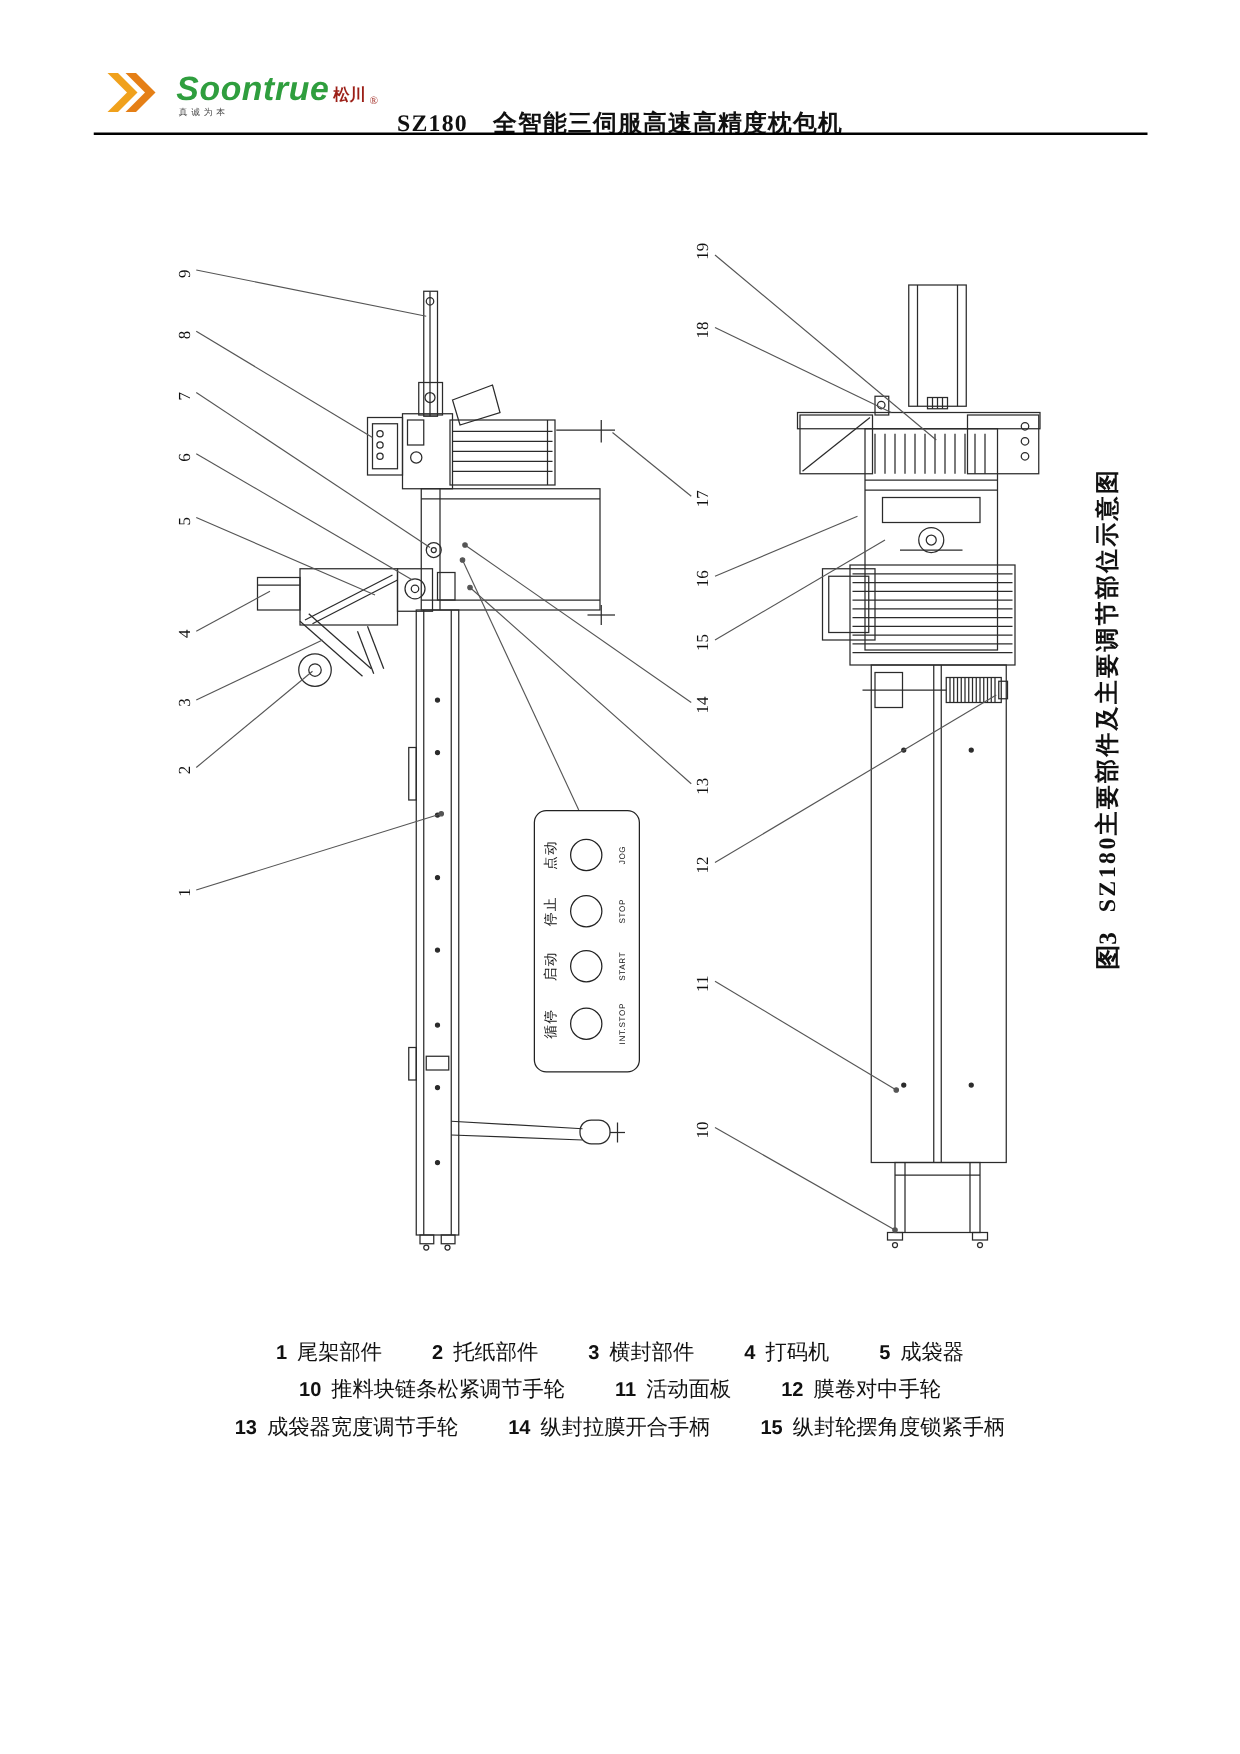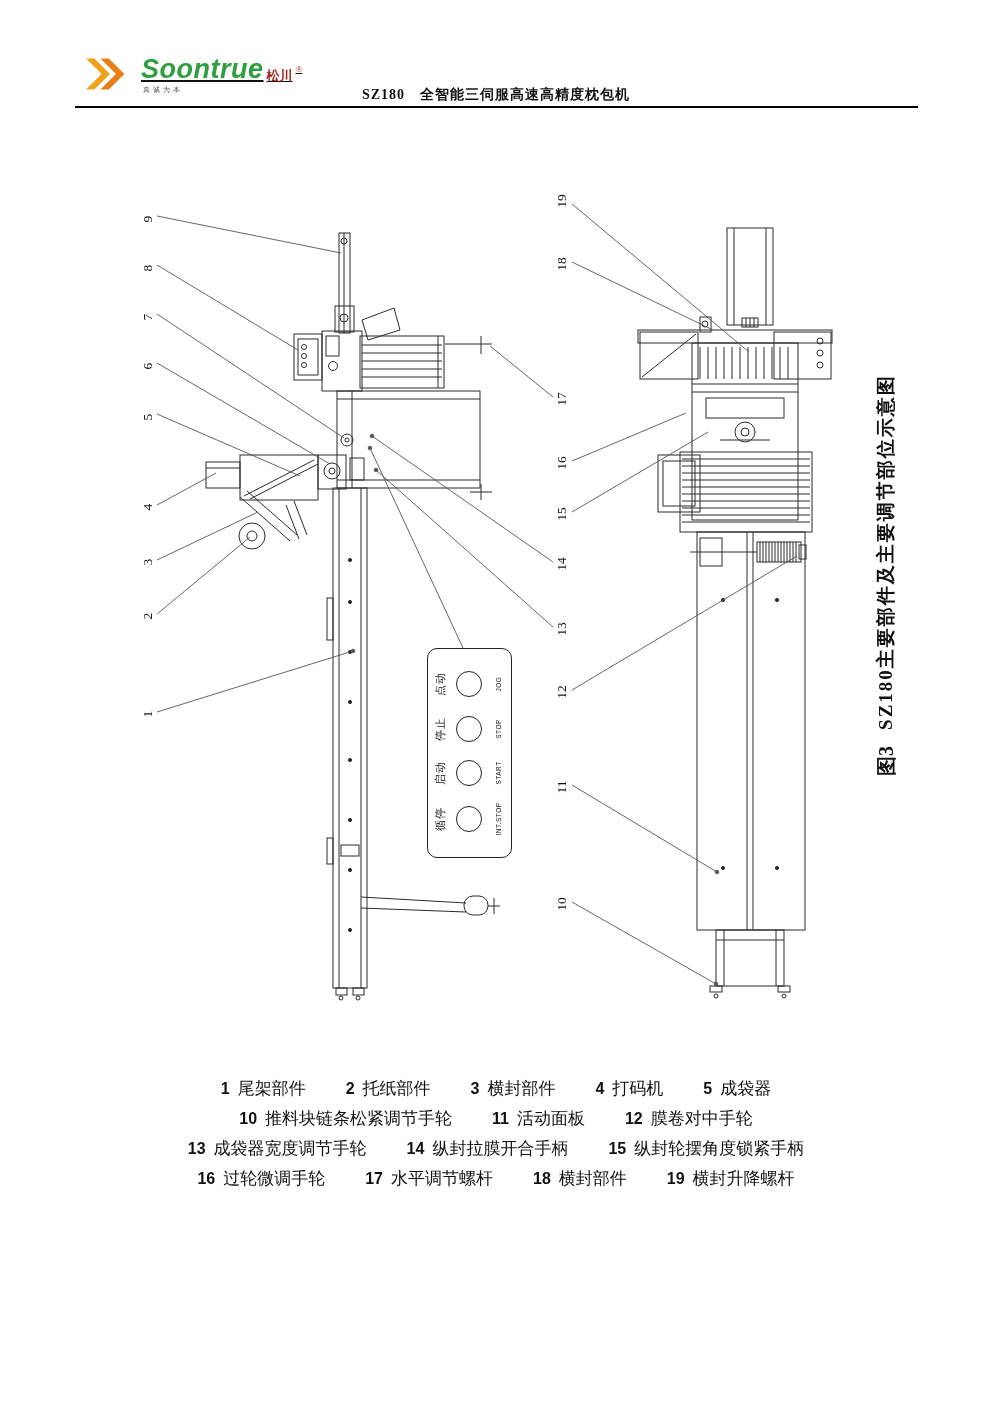--- a/index.html
+++ b/index.html
@@ -7,28 +7,28 @@
     width:992px;height:1403px;background:#ffffff;position:relative;
     font-family:"Liberation Serif","DejaVu Serif",serif;color:#111;
     -webkit-font-smoothing:antialiased;
   }
   .page{position:absolute;inset:0;background:#fff;overflow:hidden;}
 
   
   .logo{position:absolute;left:85px;top:52px;display:flex;align-items:flex-start;gap:6px;}
   .chevrons{width:50px;height:36px;margin-top:4px;}
   .logo-text{display:flex;flex-direction:column;}
-  .brand-line{display:flex;align-items:center;gap:3px;text-decoration:underline;}
+  .brand-line{display:flex;align-items:flex-end;gap:3px;}
   .brand{font-family:"Liberation Sans","DejaVu Sans",sans-serif;font-size:27px;line-height:28px;
          font-weight:bold;font-style:italic;color:#2f9e3e;letter-spacing:.5px;}
   .brand-cn{font-size:13px;font-weight:bold;color:#9c1f17;margin-top:15px;}
   .reg{font-size:9px;color:#9c1f17;margin-top:1px;}
   .tagline{font-size:7px;color:#4a4a4a;letter-spacing:3px;margin-top:0;margin-left:2px;}
   .doc-title{position:absolute;top:86px;left:0;width:100%;text-align:center;
-             font-size:14px;font-weight:bold;letter-spacing:1px;}
+             font-size:19px;font-weight:bold;letter-spacing:1px;}
   .header-rule{position:absolute;top:106px;left:75px;width:843px;height:2px;background:#000;}
 
   
   .diagram{position:absolute;left:0;top:0;width:992px;height:1403px;}
   .callout{position:absolute;width:20px;height:20px;display:flex;align-items:center;justify-content:center;
            transform:rotate(-90deg);font-size:13.5px;color:#111;}
   .fig-caption{position:absolute;left:671px;top:557px;width:430px;height:36px;transform:rotate(-90deg);
                display:flex;align-items:center;justify-content:center;gap:16px;font-weight:bold;}
   .cap-num{font-size:20px;}
   .cap-title{font-size:19px;letter-spacing:2px;}
@@ -39,21 +39,21 @@
   .pbtn{position:absolute;left:0;width:100%;height:28px;}
   .pcn{position:absolute;left:-1px;top:0;width:26px;height:28px;display:flex;align-items:center;justify-content:center;
        transform:rotate(-90deg);font-size:11px;letter-spacing:1px;}
   .pcirc{position:absolute;left:28px;top:1px;width:26px;height:26px;border:1.4px solid #222;border-radius:50%;
          box-sizing:border-box;}
   .pen{position:absolute;right:-3px;top:0;width:32px;height:28px;display:flex;align-items:center;justify-content:center;
        transform:rotate(-90deg);font-size:6.5px;font-family:"Liberation Sans","DejaVu Sans",sans-serif;letter-spacing:.5px;}
 
   
   .legend{position:absolute;top:1070px;left:0;width:100%;}
-  .legend-row{display:flex;justify-content:center;align-items:flex-end;gap:40px;height:30px;font-size:17px;}
+  .legend-row{display:flex;justify-content:center;align-items:flex-start;gap:40px;height:30px;font-size:17px;}
   .legend-item{white-space:nowrap;}
   .pnum{font-family:"Liberation Sans","DejaVu Sans",sans-serif;font-weight:bold;font-size:16px;margin-right:8px;}
 </style>
 </head>
 <body>
 
 <div class="page">
 
   <div class="logo">
     <svg class="chevrons" viewBox="0 0 40 30">
@@ -344,21 +344,15 @@
     <div class="legend-row">
       <span class="legend-item"><b class="pnum">10</b><span>推料块链条松紧调节手轮</span></span>
       <span class="legend-item"><b class="pnum">11</b><span>活动面板</span></span>
       <span class="legend-item"><b class="pnum">12</b><span>膜卷对中手轮</span></span>
     </div>
     <div class="legend-row">
       <span class="legend-item"><b class="pnum">13</b><span>成袋器宽度调节手轮</span></span>
       <span class="legend-item"><b class="pnum">14</b><span>纵封拉膜开合手柄</span></span>
       <span class="legend-item"><b class="pnum">15</b><span>纵封轮摆角度锁紧手柄</span></span>
     </div>
-    <div class="legend-row">
-      <span class="legend-item"><b class="pnum">16</b><span>过轮微调手轮</span></span>
-      <span class="legend-item"><b class="pnum">17</b><span>水平调节螺杆</span></span>
-      <span class="legend-item"><b class="pnum">18</b><span>横封部件</span></span>
-      <span class="legend-item"><b class="pnum">19</b><span>横封升降螺杆</span></span>
-    </div>
   </div>
 
 </div>
 
 </body></html>

